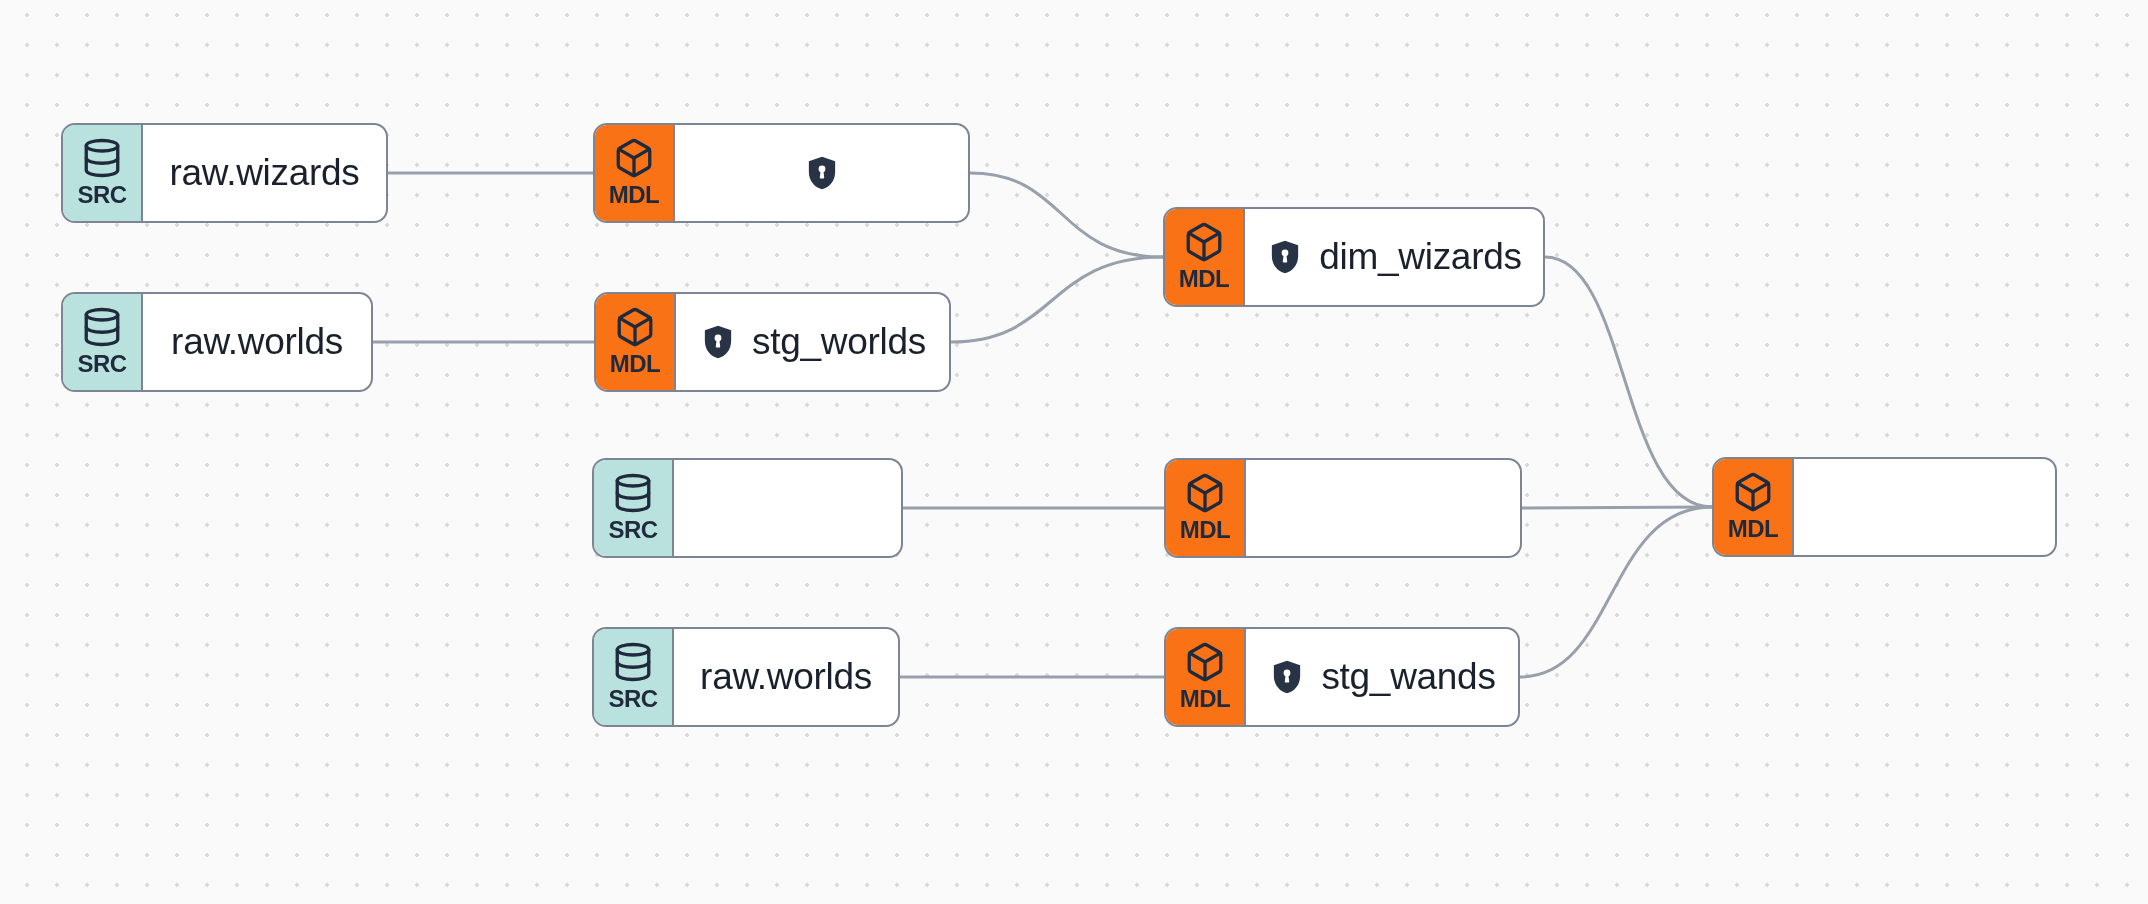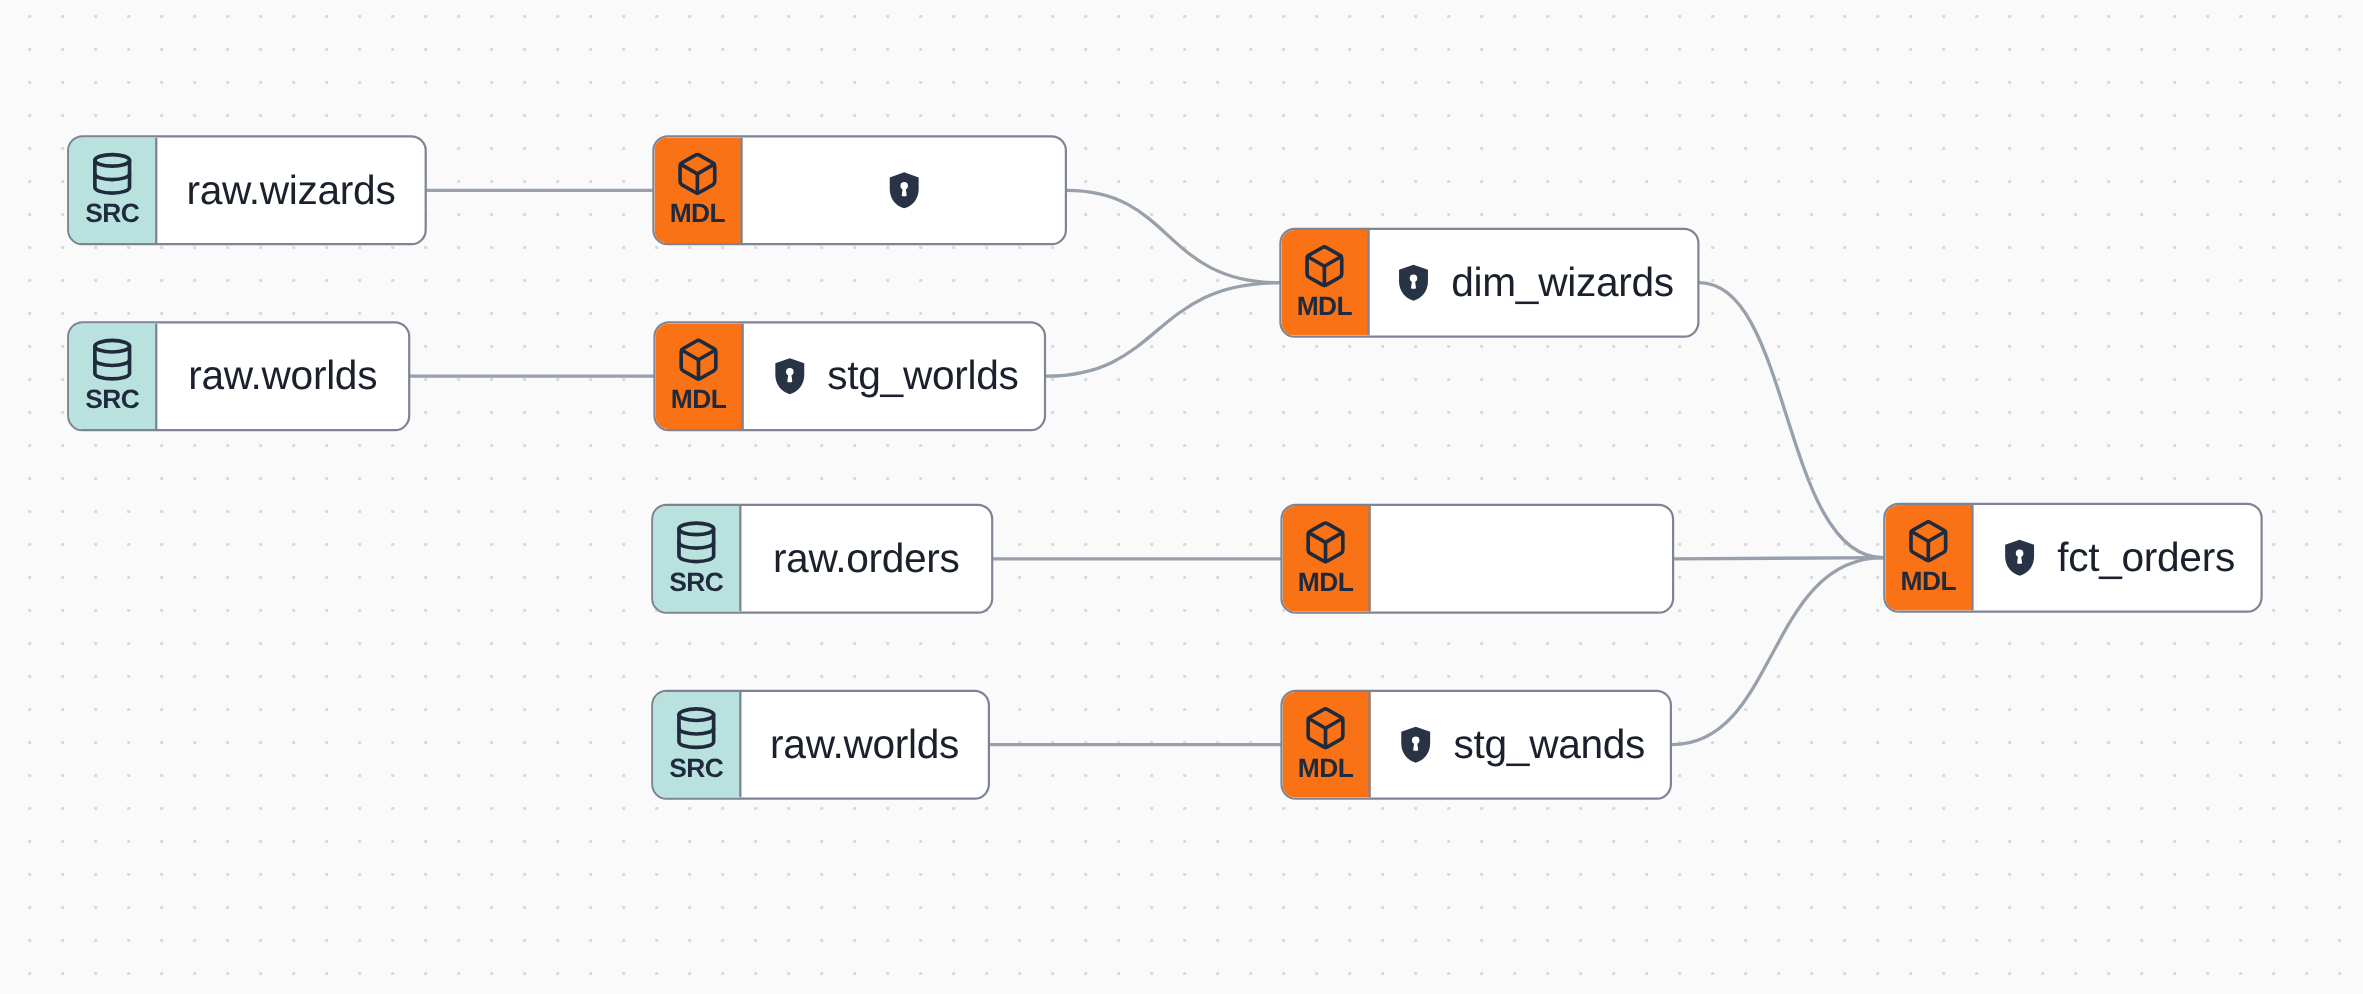--- a/index.html
+++ b/index.html
@@ -144,24 +144,20 @@
   </div>
     <div class="node" style="left: 592px; top: 458px; width: 311px; height: 100px;">
     <div class="icon-section src">
       <span class="glyph"><svg viewBox="0 0 24 24" fill="none" stroke="currentColor" stroke-width="1.9" stroke-linecap="round" stroke-linejoin="round" xmlns="http://www.w3.org/2000/svg">
             <ellipse cx="12" cy="5" rx="9" ry="3"></ellipse>
             <path d="M21 12c0 1.66-4 3-9 3s-9-1.34-9-3"></path>
             <path d="M3 5v14c0 1.66 4 3 9 3s9-1.34 9-3V5"></path>
           </svg></span>
       <span class="kind-label">SRC</span>
     </div>
-    <div class="label-section">
-
-      <span class="title">raw.orders</span>
-    </div>
   </div>
     <div class="node" style="left: 1164px; top: 458px; width: 358px; height: 100px;">
     <div class="icon-section mdl">
       <span class="glyph"><svg viewBox="0 0 24 24" fill="none" stroke="currentColor" stroke-width="1.9" stroke-linecap="round" stroke-linejoin="round" xmlns="http://www.w3.org/2000/svg">
             <path d="M21 16V8a2 2 0 0 0-1-1.73l-7-4a2 2 0 0 0-2 0l-7 4A2 2 0 0 0 3 8v8a2 2 0 0 0 1 1.73l7 4a2 2 0 0 0 2 0l7-4A2 2 0 0 0 21 16z"></path>
             <polyline points="3.27 6.96 12 12.01 20.73 6.96"></polyline>
             <line x1="12" y1="22.08" x2="12" y2="12"></line>
           </svg></span>
       <span class="kind-label">MDL</span>
     </div>
@@ -202,24 +198,14 @@
   </div>
     <div class="node" style="left: 1712px; top: 457px; width: 345px; height: 100px;">
     <div class="icon-section mdl">
       <span class="glyph"><svg viewBox="0 0 24 24" fill="none" stroke="currentColor" stroke-width="1.9" stroke-linecap="round" stroke-linejoin="round" xmlns="http://www.w3.org/2000/svg">
             <path d="M21 16V8a2 2 0 0 0-1-1.73l-7-4a2 2 0 0 0-2 0l-7 4A2 2 0 0 0 3 8v8a2 2 0 0 0 1 1.73l7 4a2 2 0 0 0 2 0l7-4A2 2 0 0 0 21 16z"></path>
             <polyline points="3.27 6.96 12 12.01 20.73 6.96"></polyline>
             <line x1="12" y1="22.08" x2="12" y2="12"></line>
           </svg></span>
       <span class="kind-label">MDL</span>
     </div>
-    <div class="label-section">
-      <span class="shield">
-        <svg viewBox="0 0 24 24" xmlns="http://www.w3.org/2000/svg">
-          <path class="shield-body" d="M12 1.7l8.3 2.9v6.6c0 5.6-3.4 9.8-8.3 11.1C7.1 21 3.7 16.8 3.7 11.2V4.6z" fill="#283445"></path>
-          <circle cx="12" cy="9.4" r="2.15" fill="#ffffff"></circle>
-          <path d="M11.15 10.6h1.7l.55 4.3a.5.5 0 0 1-.5.55h-1.8a.5.5 0 0 1-.5-.55z" fill="#ffffff"></path>
-        </svg>
-      </span>
-      <span class="title">fct_orders</span>
-    </div>
   </div>
   </div>
 
 </body></html>

